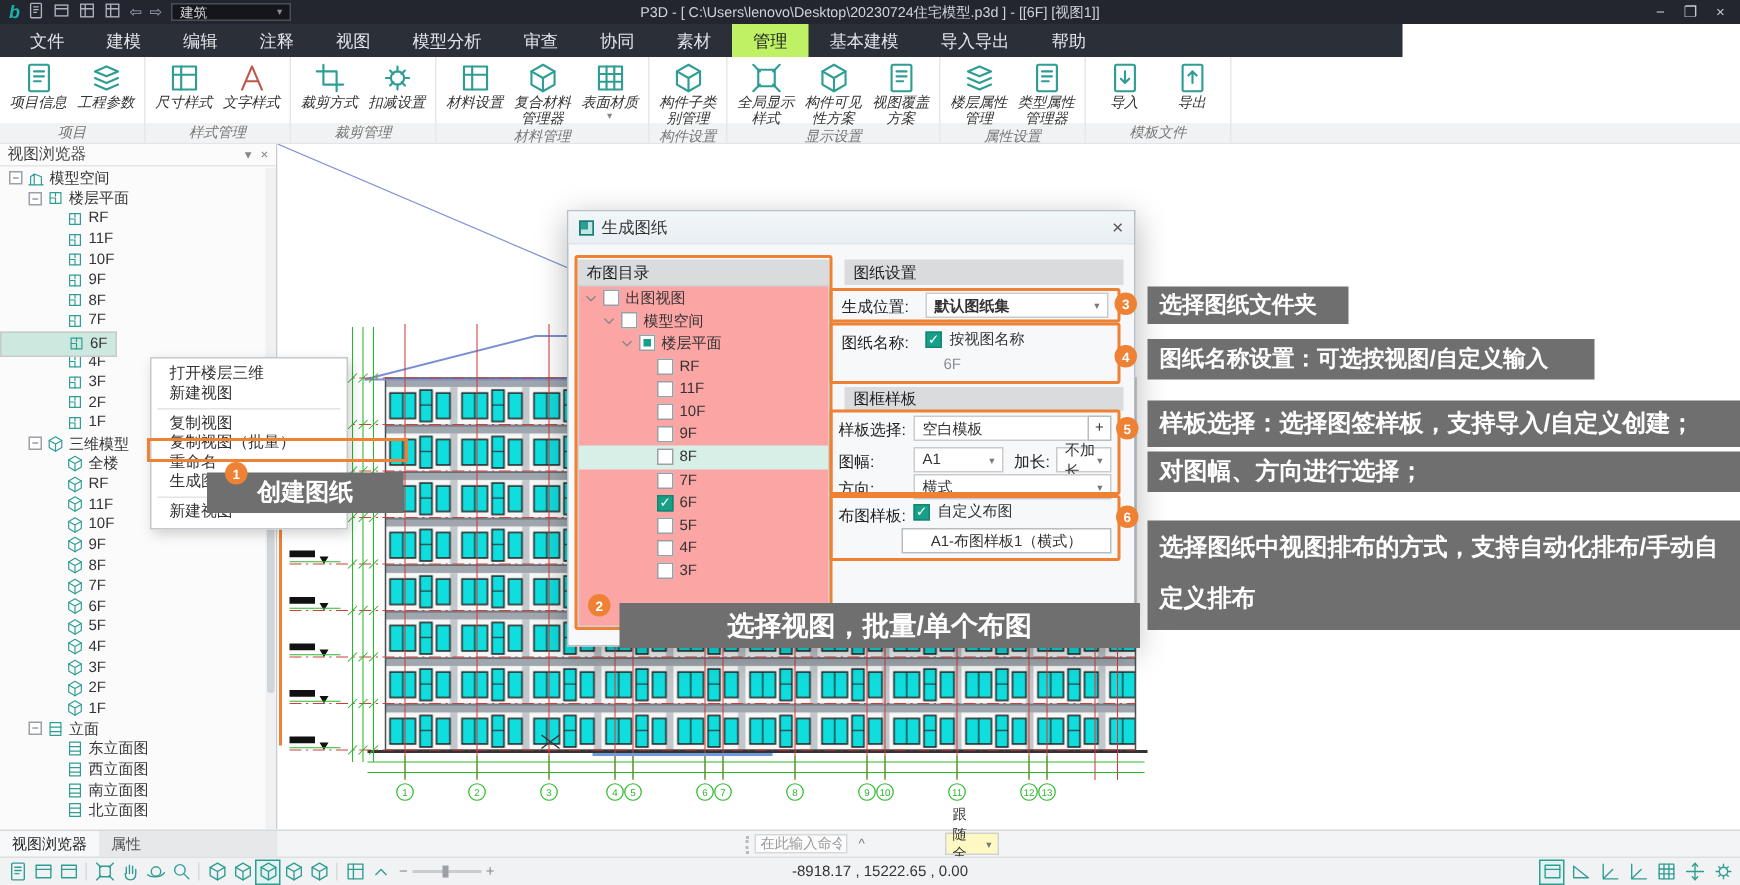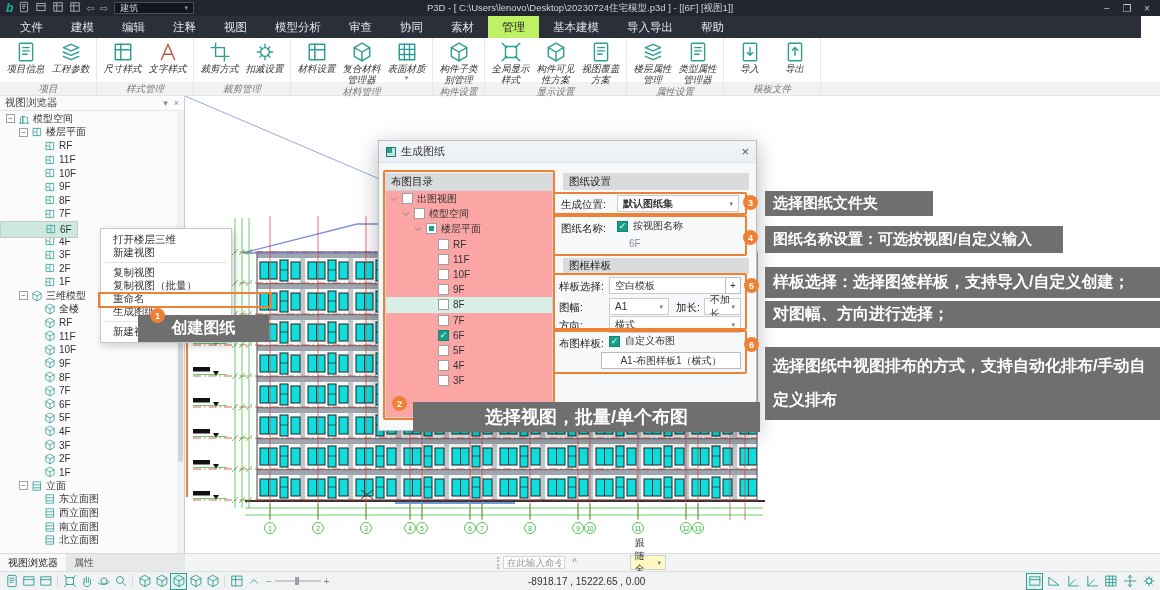--- a/index.html
+++ b/index.html
@@ -9,21 +9,21 @@
   #titlebar{position:absolute;left:0;top:0;width:1160px;height:16px;background:#23262e;display:flex;align-items:center;color:#c8ccd3;font-size:10px;}
   .qa{display:flex;align-items:center;gap:5px;padding:0 6px;}
   .qa .logo{color:#18b2a8;font-weight:bold;font-style:italic;font-size:12px;line-height:12px;}
   .qico{width:12px;height:12px;display:inline-flex;}
   .ws{background:#14161c;border:1px solid #4a4e58;color:#d5d8de;height:12px;display:flex;align-items:center;gap:14px;padding:0 5px;font-size:9px;min-width:80px;}
   .ws .c{font-size:7px;color:#8a8e98;margin-left:auto;}
   #apptitle{position:absolute;left:0;right:0;text-align:center;font-size:9.5px;color:#cfd3da;pointer-events:none;}
   .wctrl{margin-left:auto;display:flex;gap:2px;padding-right:4px;}
   .wctrl span{width:18px;height:13px;display:inline-flex;align-items:center;justify-content:center;font-size:10px;color:#c6cad1;}
   
-  #menubar{position:absolute;left:0;top:16px;width:1141px;height:22px;background:#2b2f38;display:flex;align-items:stretch;padding-left:6px;}
+  #menubar{position:absolute;left:0;top:16px;width:935px;height:22px;background:#2b2f38;display:flex;align-items:stretch;padding-left:6px;}
   .mi{display:flex;align-items:center;padding:0 14px;font-size:11.5px;color:#e2e4e8;}
   .mi.active{background:#bef264;color:#222;}
   
   #ribbon{position:absolute;left:0;top:38px;width:1160px;height:58px;background:#fff;display:flex;border-bottom:1px solid #e2e4e6;}
   #ribbon::before{content:"";position:absolute;left:0;bottom:0;width:1160px;height:13px;background:#f1f2f3;}
   .rgroup{display:flex;flex-direction:column;border-right:1px solid #e6e7e9;position:relative;font-style:italic;}
   .rbtns{display:flex;flex:1;align-items:flex-start;padding:2px 3px 0 3px;}
   .rbtn{width:45px;display:flex;flex-direction:column;align-items:center;padding-top:1px;cursor:default;}
   .rbtn .rlabel{font-size:9.5px;line-height:10.5px;color:#333;text-align:center;margin-top:1px;}
   .rcaret{font-size:7px;color:#888;line-height:6px;}
@@ -39,21 +39,21 @@
   .trow{display:flex;align-items:center;height:13.6px;font-size:10px;color:#333;gap:3px;white-space:nowrap;}
   .trow.sel{background:#cde8df;}
   .exp{width:9px;height:9px;border:1px solid #9aa0a6;background:#fff;color:#555;font-size:8px;line-height:7px;text-align:center;flex:none;}
   .expsp{width:9px;flex:none;}
   #sidescroll{position:absolute;right:0;top:16px;width:7px;bottom:0;background:#f0f1f2;}
   #sidethumb{position:absolute;right:1px;top:180px;width:5px;height:170px;background:#d2d5d8;border-radius:2px;}
   
   #canvas{position:absolute;left:185px;top:96px;width:975px;height:457px;background:#fff;overflow:hidden;}
   #edgeline{position:absolute;left:186px;top:291px;width:2px;height:206px;background:#ee8133;z-index:6;}
   
-  #ctxmenu{position:absolute;left:100px;top:228px;width:132px;background:#fff;border:1px solid #c5c8cc;box-shadow:2px 3px 8px rgba(0,0,0,.18);padding:4px 0;z-index:10;}
+  #ctxmenu{position:absolute;left:100px;top:238px;width:132px;background:#fff;border:1px solid #c5c8cc;box-shadow:2px 3px 8px rgba(0,0,0,.18);padding:4px 0;z-index:10;}
   .cmi{height:13px;line-height:13px;font-size:10.5px;color:#333;padding-left:12px;}
   .csep{height:1px;background:#e2e4e6;margin:3px 4px;}
   
   #dialog{position:absolute;left:378px;top:140px;width:379px;height:291px;background:#f7f8fa;border:1px solid #b9bfc6;box-shadow:0 5px 20px rgba(0,0,0,.28);z-index:20;}
   #dlgtitle{height:22px;background:linear-gradient(#f2f6f9,#e8eef3);display:flex;align-items:center;padding:0 7px;gap:5px;border-bottom:1px solid #dfe4e8;}
   #dlgtitle .dico{width:10px;height:10px;background:#2e9d93;border:1px solid #1d7a72;box-shadow:inset -3px -3px 0 #bfe8e4;flex:none;}
   #dlgtitle .dtext{font-size:11px;color:#333;}
   #dlgtitle .dclose{margin-left:auto;font-size:13px;color:#555;}
   .dhead{position:absolute;background:#d9dbdd;font-size:10.5px;color:#222;display:flex;align-items:center;padding-left:6px;}
   #dlgtree{position:absolute;left:6px;top:49px;width:168px;height:228px;background:#fca5a5;border:1px solid #cfd2d5;overflow:hidden;}
@@ -925,21 +925,21 @@
     <div class="obox" style="left:4px;top:29px;width:172px;height:250px;"></div>
     <div class="obox" style="left:174px;top:51px;width:194px;height:23px;"></div>
     <div class="obox" style="left:174px;top:74px;width:194px;height:41px;"></div>
     <div class="obox" style="left:174px;top:132px;width:194px;height:57px;"></div>
     <div class="obox" style="left:174px;top:189px;width:194px;height:44px;"></div>
   </div>
 
   <div id="notes">
       <div class="note" style="left: 138px; top: 315px; width: 131px; height: 27px; font-size: 16px; padding: 0px; justify-content: center;">创建图纸</div>
       <div class="note" style="left: 413px; top: 402px; width: 347px; height: 30px; font-size: 18px; padding: 0px 10px; justify-content: center;">选择视图，批量/单个布图</div>
-      <div class="note" style="left: 765px; top: 191px; width: 168px; height: 25px; font-size: 15px; padding: 0px 8px;">选择图纸文件夹</div>
+      <div class="note" style="left: 765px; top: 191px; width: 134px; height: 25px; font-size: 15px; padding: 0px 8px;">选择图纸文件夹</div>
       <div class="note" style="left: 765px; top: 226px; width: 298px; height: 27px; font-size: 15px; padding: 0px 8px;">图纸名称设置：可选按视图/自定义输入</div>
       <div class="note" style="left: 765px; top: 267px; width: 395px; height: 31px; font-size: 16px; padding: 0px 8px;">样板选择：选择图签样板，支持导入/自定义创建；</div>
       <div class="note" style="left: 765px; top: 301px; width: 395px; height: 27px; font-size: 16px; padding: 0px 8px;">对图幅、方向进行选择；</div>
       <div class="note" style="left: 765px; top: 347px; width: 395px; height: 73px; font-size: 16px; padding: 2px 8px 0px; line-height: 34px; align-items: flex-start;">选择图纸中视图排布的方式，支持自动化排布/手动自定义排布</div>
       <div class="badge" style="left: 150px; top: 308px;">1</div>
       <div class="badge" style="left: 392px; top: 396px;">2</div>
       <div class="badge" style="left: 743px; top: 195px;">3</div>
       <div class="badge" style="left: 743px; top: 230px;">4</div>
       <div class="badge" style="left: 744px; top: 278px;">5</div>
       <div class="badge" style="left: 744px; top: 337px;">6</div>

